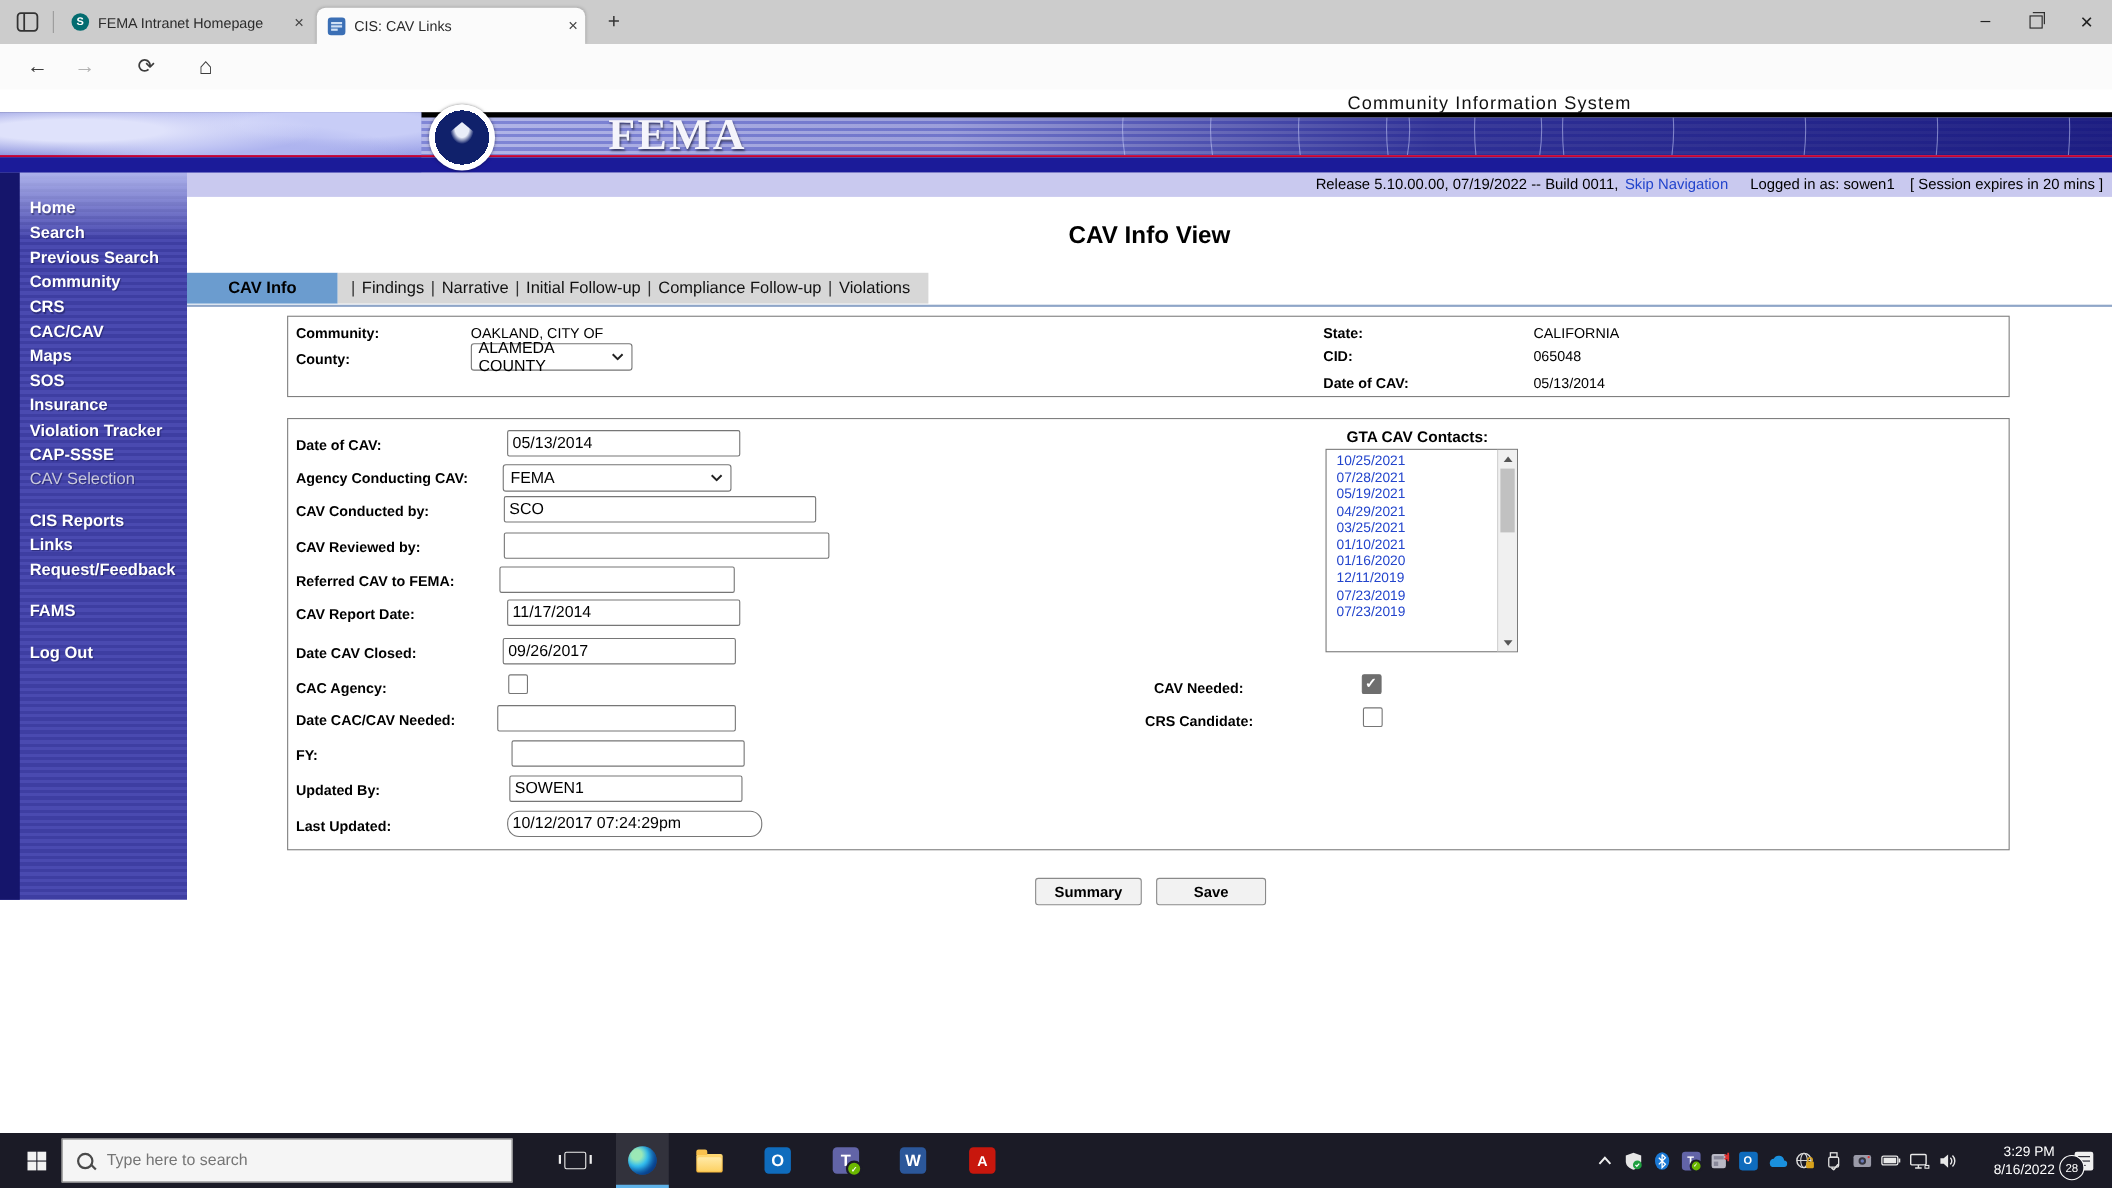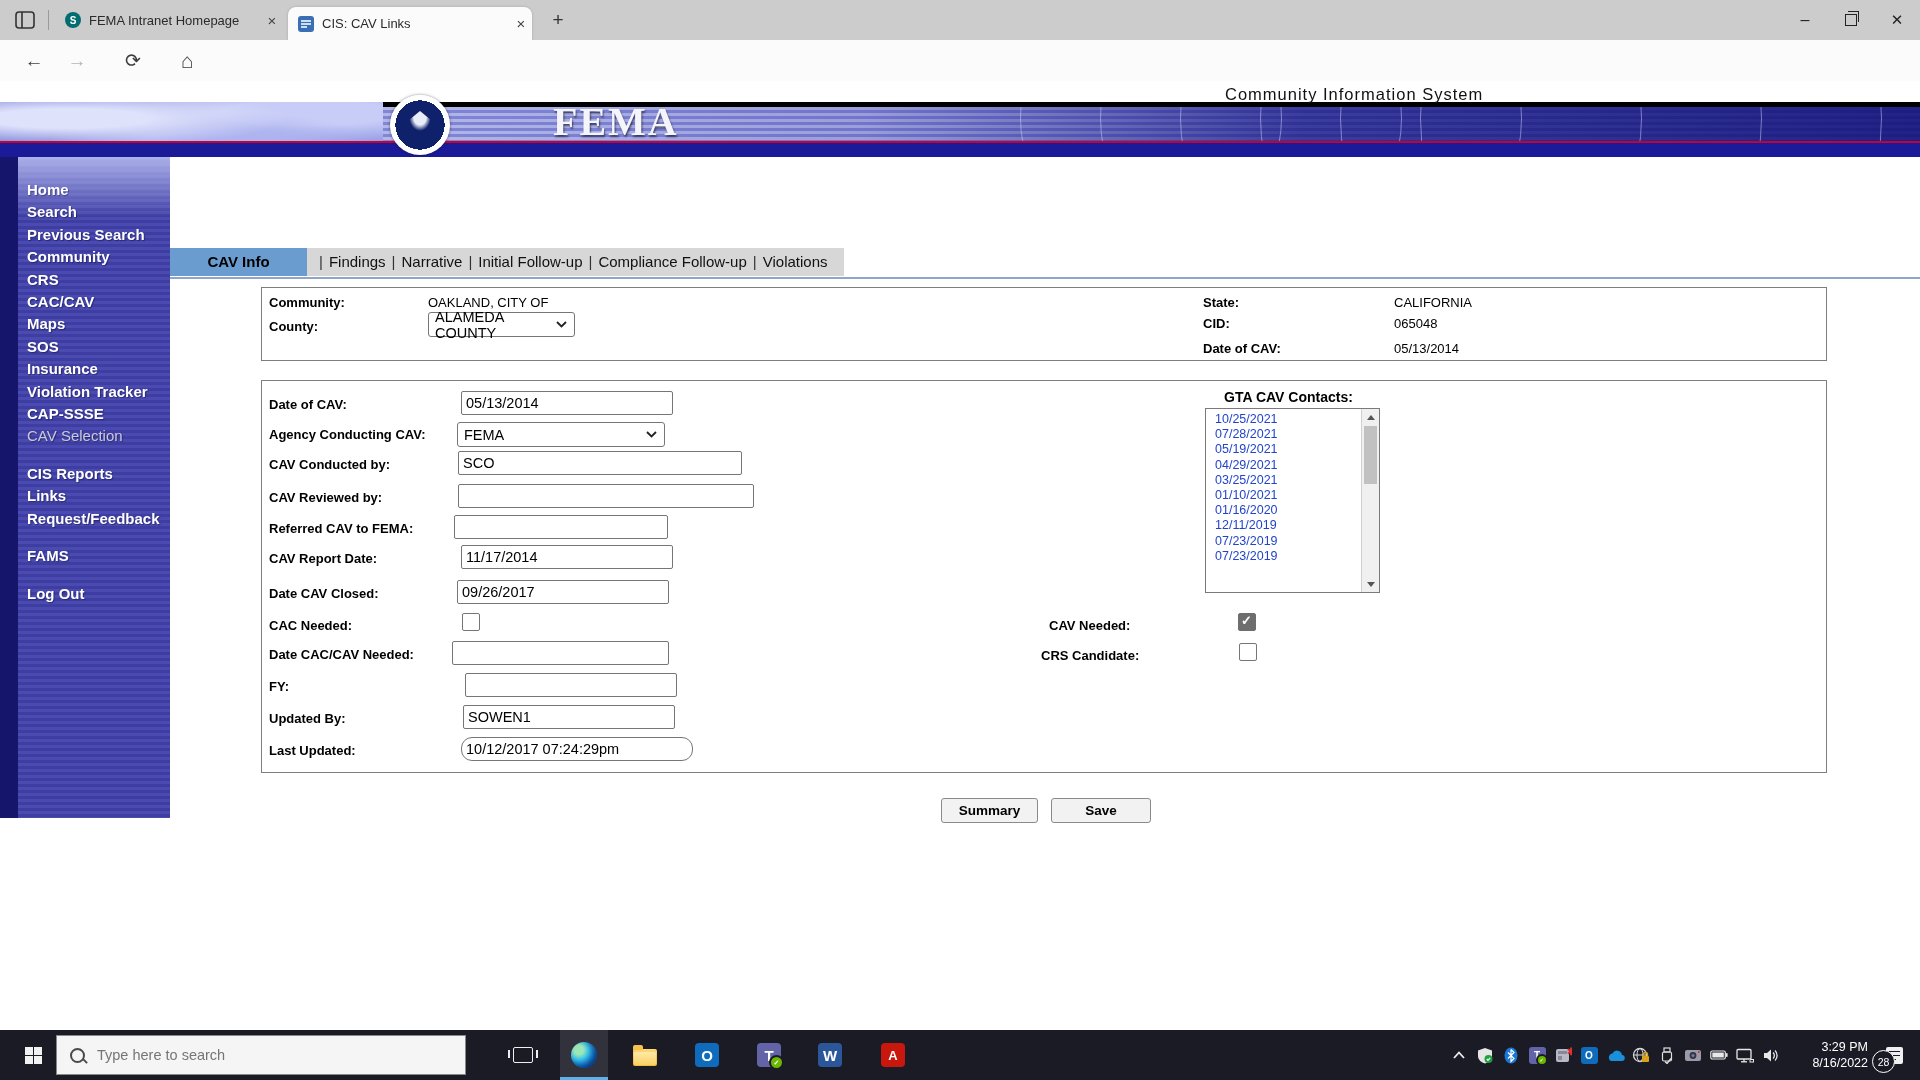--- a/index.html
+++ b/index.html
@@ -251,20 +251,21 @@
       <i style="left:280px;top:-180px;width:380px;height:380px;"></i>
       <i style="left:360px;top:-200px;width:420px;height:420px;"></i>
       <i style="left:440px;top:-220px;width:460px;height:460px;"></i>
     </div>
     <div class="ban-cloud"></div>
     <div class="ban-red"></div>
     <div class="ban-navy"></div>
     <div class="seal"></div>
     <div class="fema-word">FEMA</div>
 
+    <div class="release"><span>Release 5.10.00.00, 07/19/2022 -- Build 0011,</span><span class="lnk">Skip Navigation</span><span class="seg">Logged in as: sowen1</span><span class="seg">[ Session expires in 20 mins ]</span></div>
 
     <div class="sidebar">
       <div class="nav">
 
           <div class="nav-item">Home</div>
 
           <div class="nav-item">Search</div>
 
           <div class="nav-item">Previous Search</div>
 
@@ -291,20 +292,21 @@
           <div class="nav-item">Links</div>
 
           <div class="nav-item">Request/Feedback</div>
 
           <div class="nav-item gap">FAMS</div>
 
           <div class="nav-item gap">Log Out</div>
         </div>
     </div>
 
+    <div class="page-title">CAV Info View</div>
 
     <div class="tabstrip">
       <span class="bluetab">CAV Info</span><span class="graytabs"><span class="gtab"><span class="pipe">|</span><span>Findings</span></span><span class="gtab"><span class="pipe">|</span><span>Narrative</span></span><span class="gtab"><span class="pipe">|</span><span>Initial Follow-up</span></span><span class="gtab"><span class="pipe">|</span><span>Compliance Follow-up</span></span><span class="gtab"><span class="pipe">|</span><span>Violations</span></span></span>
     </div>
     <div class="tab-underline"></div>
 
     <div class="fbox box1">
       <span class="lbl" style="left:7px;top:7px">Community:</span>
       <span class="val" style="left:166px;top:7px">OAKLAND, CITY OF</span>
       <span class="lbl" style="left:7px;top:31px">County:</span>
@@ -346,21 +348,21 @@
 
       <span class="lbl" style="left:7px;top:140px">Referred CAV to FEMA:</span>
       <input class="fin" style="left: 192px; top: 134px; width: 214px;" value="">
 
       <span class="lbl" style="left:7px;top:170px">CAV Report Date:</span>
       <input class="fin" style="left: 199px; top: 164px; width: 212px;" value="11/17/2014">
 
       <span class="lbl" style="left:7px;top:205px">Date CAV Closed:</span>
       <input class="fin" style="left: 195px; top: 199px; width: 212px;" value="09/26/2017">
 
-      <span class="lbl" style="left:7px;top:237px">CAC Needed:</span>
+      <span class="lbl" style="left:7px;top:237px">CAC Agency:</span>
       <span class="cbx" style="left:200px;top:232px"></span>
 
       <span class="lbl" style="left:7px;top:266px">Date CAC/CAV Needed:</span>
       <input class="fin" style="left: 190px; top: 260px; width: 217px;" value="">
 
       <span class="lbl" style="left:7px;top:298px">FY:</span>
       <input class="fin" style="left: 203px; top: 292px; width: 212px;" value="">
 
       <span class="lbl" style="left:7px;top:330px">Updated By:</span>
       <input class="fin" style="left: 201px; top: 324px; width: 212px;" value="SOWEN1">

